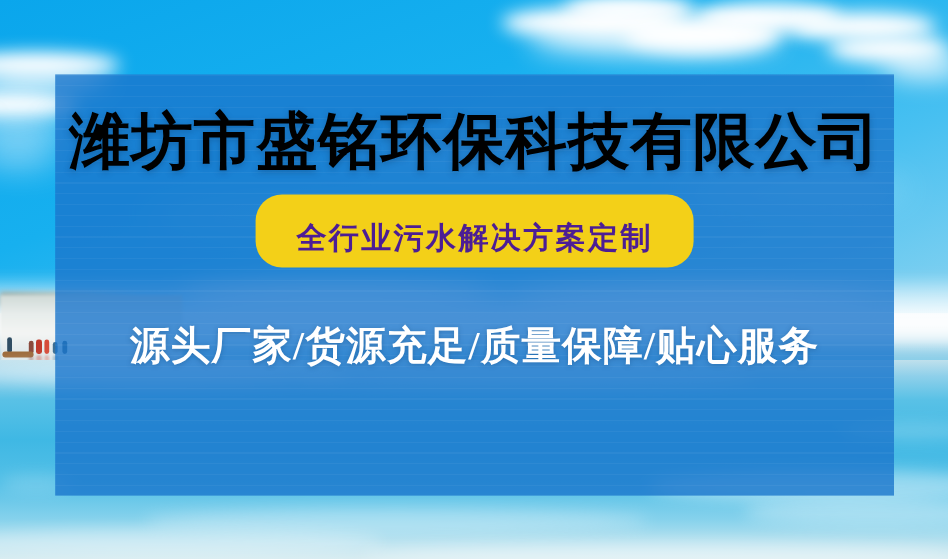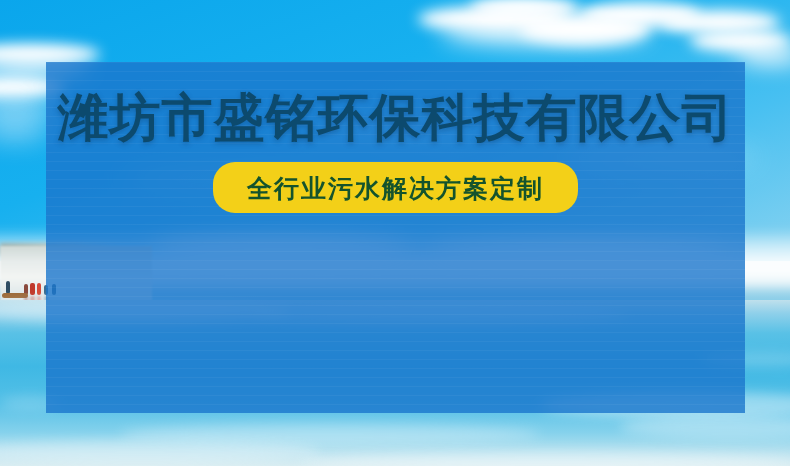--- a/index.html
+++ b/index.html
@@ -133,34 +133,34 @@
     display: flex;
     flex-direction: column;
     align-items: center;
   }
 
   .company-title {
     margin-top: 27px;
     font-size: 51px;
     line-height: 1.12;
     font-weight: 700;
-    color: #0c4a6e;
+    color: #000000;
     letter-spacing: 1px;
     text-shadow: 0 2px 5px rgba(12,60,110,.38);
     white-space: nowrap;
   }
 
   .pill-solid {
     margin-top: 16px;
     background: #f3d018;
-    color: #14532d;
+    color: #4c1d95;
     font-size: 25px;
     font-weight: 700;
     letter-spacing: 2px;
-    padding: 10px 34px 8px;
+    padding: 20px 34px 8px;
     border-radius: 22px;
     white-space: nowrap;
   }
 
   .tagline {
     margin-top: 43px;
     font-family: "Liberation Serif", "DejaVu Serif", serif;
     font-size: 33px;
     font-weight: 700;
     color: #ffffff;
@@ -244,17 +244,18 @@
   <div class="panel">
     <div class="panel-lines"></div>
   </div>
 
   <div class="content">
 
     <div class="company-title">潍坊市盛铭环保科技有限公司</div>
 
     <div class="pill-solid">全行业污水解决方案定制</div>
 
+    <div class="tagline">源头厂家/货源充足/质量保障/贴心服务</div>
 
 
   </div>
 
 </div>
 
 </body></html>

